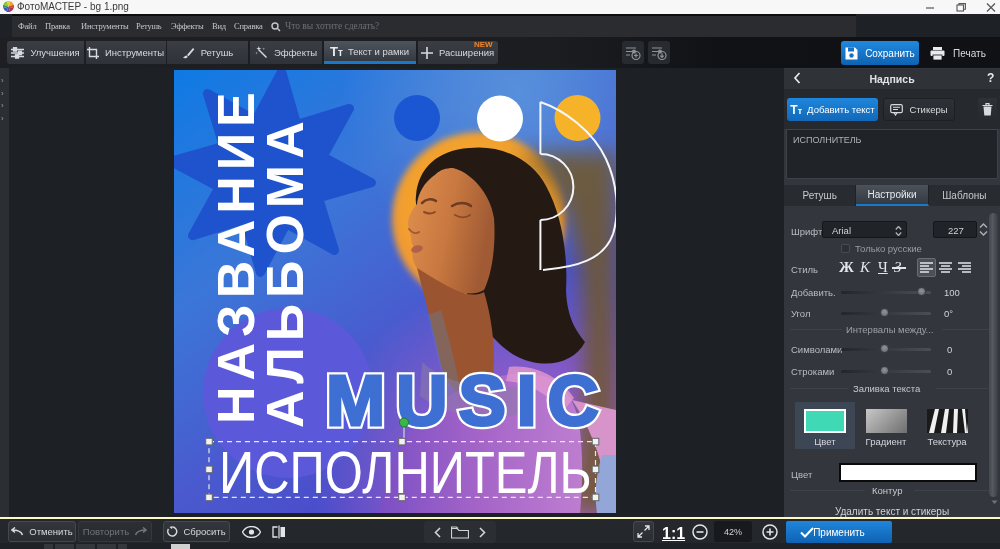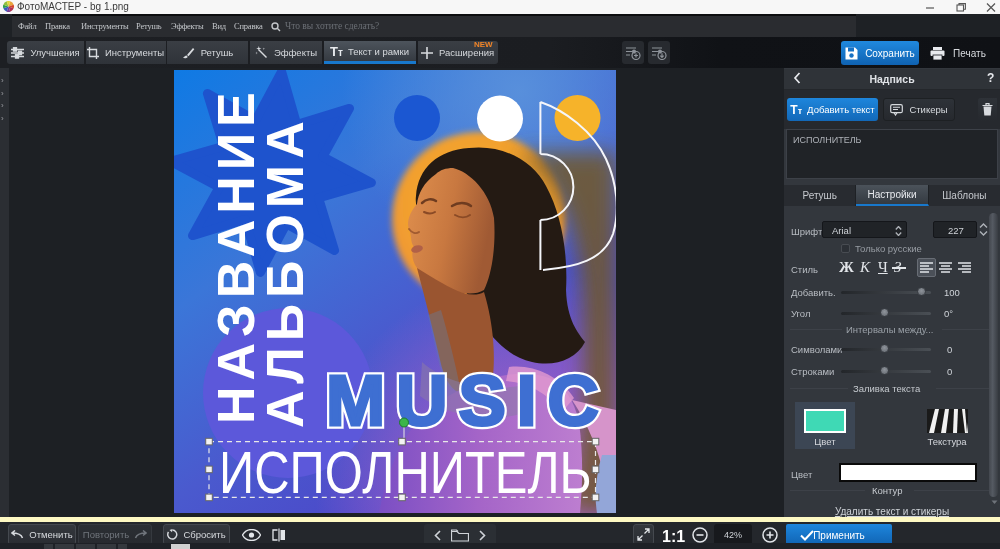--- a/index.html
+++ b/index.html
@@ -47,23 +47,23 @@
 .pvalue{font-size:9.5px;color:#cfd3d8;}
 .dropdown{background:#202327;border:1px solid #14161a;border-radius:2px;}
 
 .slider{height:3px;background:linear-gradient(90deg,#23262a,#4a4f55);border-radius:2px;}
 .knob{width:9px;height:9px;border-radius:50%;background:radial-gradient(circle at 50% 40%,#8f949b,#62676e);border:1px solid #3a3e44;}
 .divider-line{height:1px;background:#2b2e33;border-bottom:1px solid #3d4148;}
 .swcell{top:0px;width:60px;height:47px;}
 .swcell.sel{background:#3c4654;}
 .swlabel{width:100%;text-align:center;font-size:9.5px;color:#d4d7dc;top:34px;}
 #scrollbar{left:205px;top:145px;width:9px;height:284px;background:linear-gradient(90deg,#43474e,#555a62 40%,#383c42);border-radius:5px;}
-#dellink{left:0;top:438px;width:216px;text-align:center;font-size:10px;color:#ced2d7;text-decoration:underline;}
-
-#bottombar{left:0;top:517px;width:1000px;height:26px;background:#24272c;border-top:5px solid #fef9c3;}
+#dellink{left:0;top:438px;width:216px;text-align:center;font-size:10px;color:#ced2d7;}
+
+#bottombar{left:0;top:517px;width:1000px;height:26px;background:#24272c;border-top:2px solid #fef9c3;}
 .bbtn{top:2px;height:21px;background:linear-gradient(#33373d,#2a2d32);border:1px solid #45494f;border-radius:3px;display:flex;align-items:center;justify-content:center;font-size:9.5px;color:#d7dade;}
 #zoombox{left:714px;top:2px;width:38px;height:21px;background:#17191d;border-radius:3px;display:flex;align-items:center;justify-content:center;font-size:9px;color:#cfd3d8;}
 #applybtn{left:786px;top:2px;width:106px;height:22px;background:linear-gradient(#1e86dc,#0f62b2);border-radius:2px;display:flex;align-items:center;justify-content:center;font-size:10px;color:#fff;}
 #cancelbtn{left:892px;top:0px;width:108px;height:26px;background:#1a1c20;display:flex;align-items:center;justify-content:center;font-size:10px;color:#d7dade;}
 
 #taskstrip{left:0;top:543px;width:1000px;height:6px;background:#1e2126;}
 .tsbox{top:1px;height:5px;background:#34383d;}
 </style></head>
 <body>
 <div id="app">
@@ -389,20 +389,24 @@
     <div class="abs pvalue" style="left:163px;top:298px;">0</div>
     <div class="abs divider-line" style="left:6px;top:320px;width:58px;"></div>
     <div class="abs plabel" style="left:69px;top:315px;color:#c6cacf;">Заливка текста</div>
     <div class="abs divider-line" style="left:152px;top:320px;width:58px;"></div>
 
     <div class="abs" style="left:11px;top:334px;width:183px;height:47px;">
       <div class="abs swcell sel" style="left:0px;">
         <div class="abs" style="left:9px;top:7px;width:42px;height:24px;background:#3fd9b5;border:2px solid #fff;"></div>
         <div class="abs swlabel">Цвет</div>
       </div>
+      <div class="abs swcell" style="left:61px;">
+        <div class="abs" style="left:10px;top:7px;width:41px;height:24px;background:linear-gradient(135deg,#c8c8c8,#6e6e6e);"></div>
+        <div class="abs swlabel">Градиент</div>
+      </div>
       <div class="abs swcell" style="left:122px;">
         <div class="abs" style="left:10px;top:7px;width:41px;height:24px;background:#fff;overflow:hidden;">
           <svg width="41" height="24" viewBox="0 0 41 24">
               <rect width="41" height="24" fill="#f0f0f0"></rect>
               <g fill="#1a1a1a">
                 <path d="M0,0 L8,0 L2,24 L-3,24 Z"></path>
                 <path d="M12,0 L18,0 L14,24 L7,24 Z"></path>
                 <path d="M22,0 L27,0 L26,24 L19,24 Z"></path>
                 <path d="M31,0 L35,0 L38,24 L30,24 Z"></path>
                 <path d="M38,0 L41,0 L41,14 L40,24 Z"></path>

